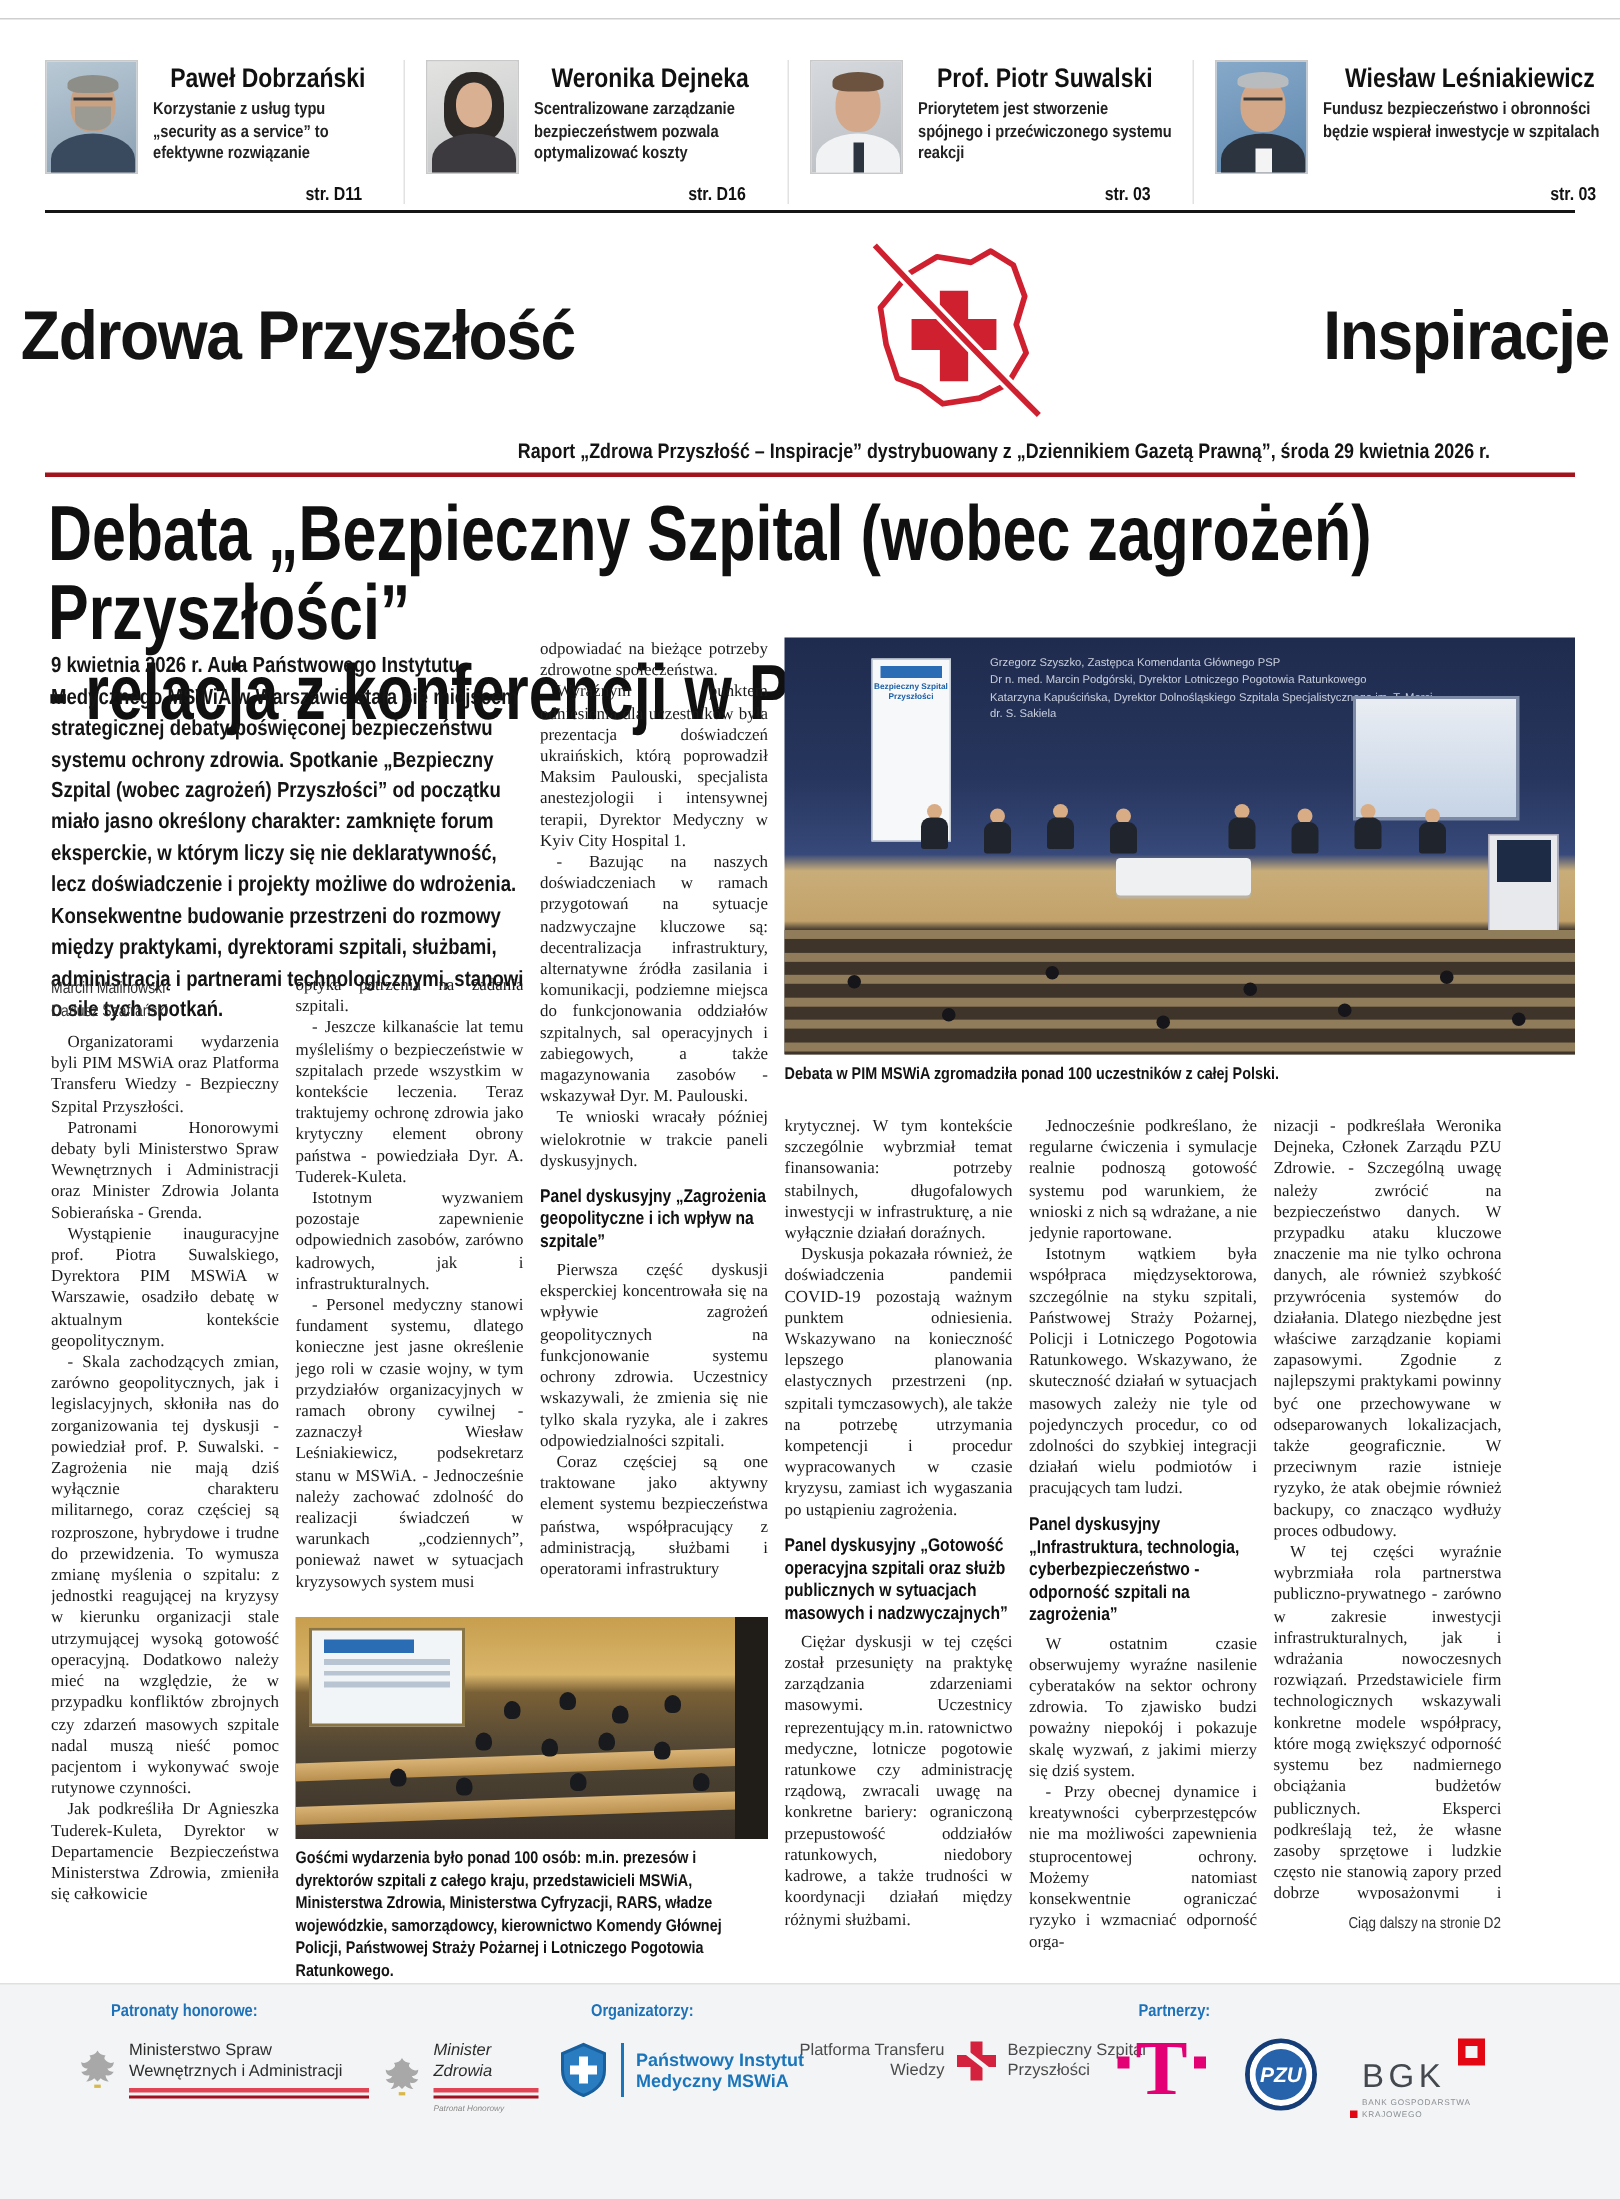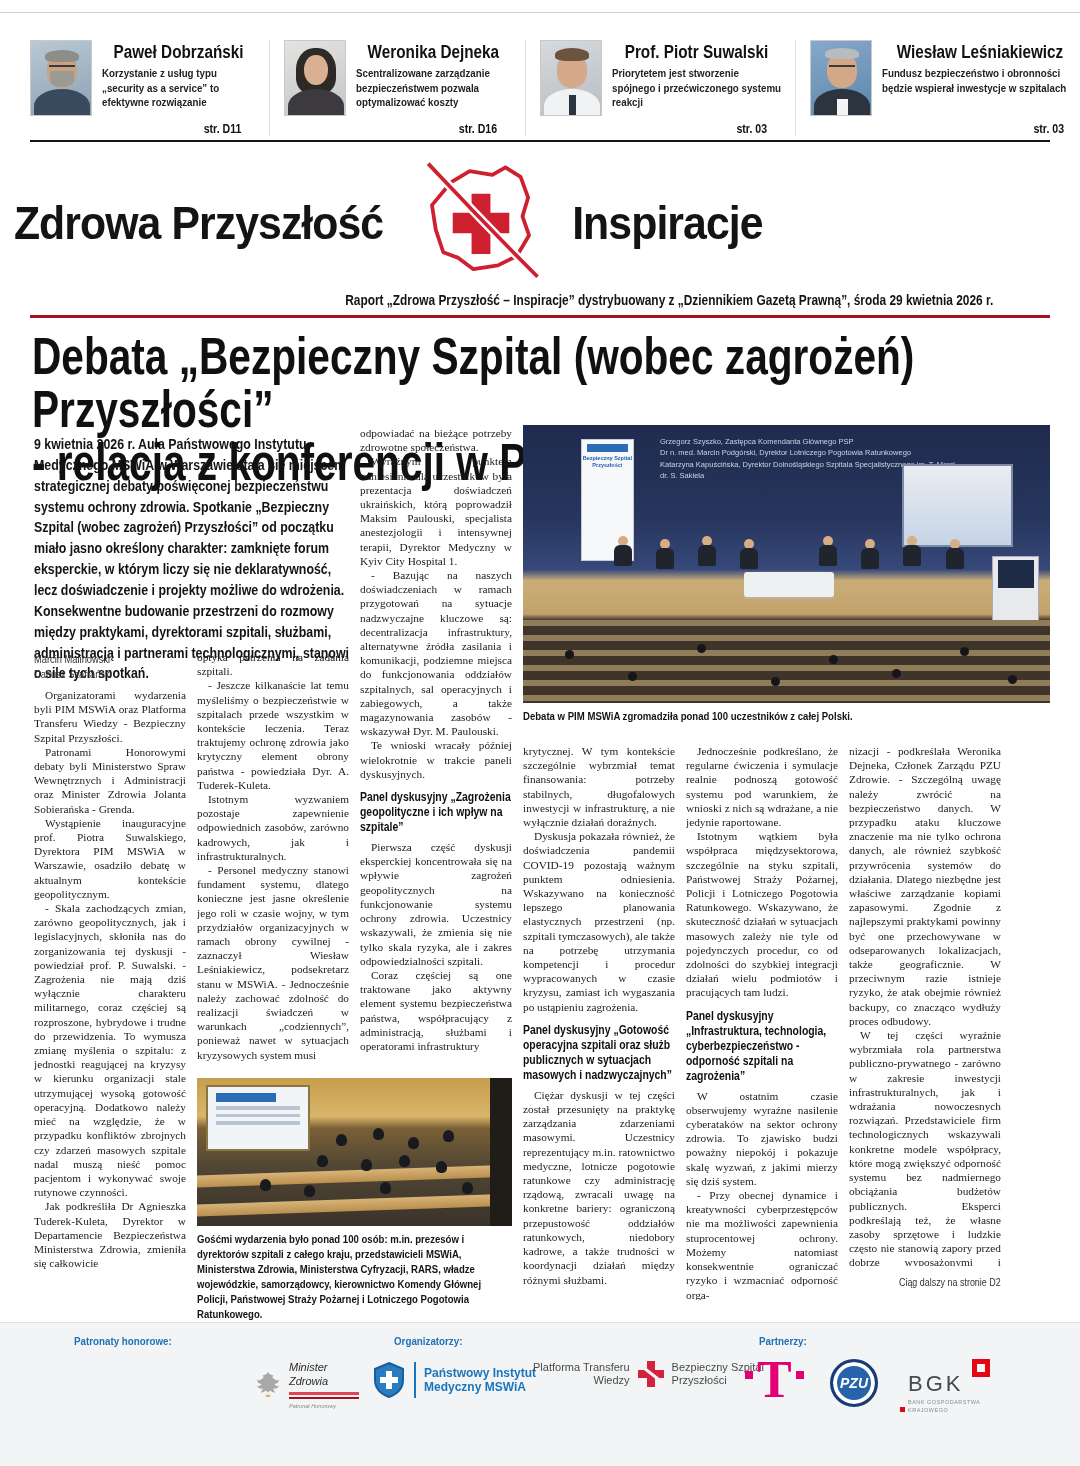--- a/index.html
+++ b/index.html
@@ -40,21 +40,21 @@
   .p4 .shirt{position:absolute;left:26px;bottom:-2px;width:11px;height:18px;background:#f4f4f4;}
   .t-name  { font-weight:bold; font-size:18px; color:#111; margin-bottom:3px; }
   .t-quote { font-weight:bold; font-size:11.5px; line-height:1.28; color:#222; }
   .t-page  { position:absolute; right:14px; bottom:0; font-weight:bold; font-size:12.5px; color:#111; }
   .teaser-text { position:relative; flex:1 1 auto; padding-top:2px; }
 
   #rule-teasers { position:absolute; left:30px; top:140px; width:1020px; height:2px; background:#151515; }
 
   
   #masthead { position:absolute; left:0; top:158px; width:100%; height:130px;
-              display:flex; align-items:center; justify-content:flex-start; gap:18px;text-decoration:underline; }
+              display:flex; align-items:center; justify-content:space-between; gap:18px;text-decoration:underline; }
   .m-title { font-weight:bold; font-size:46px; color:#141414; letter-spacing:-1px; }
   #brand-logo { width:132px; height:124px; flex:0 0 auto; }
 
   #tagline-row { position:absolute; left:30px; top:292px; width:1020px; text-align:right;
                  font-weight:bold; font-size:14px; color:#141414; }
   #rule-red { position:absolute; left:30px; top:315px; width:1020px; height:3px; background:#a3131c; }
 
   
   #headline { position:absolute; left:32px; top:330px; width:1020px;
               font-weight:bold; font-size:52px; line-height:1.02; color:#101010; }
@@ -393,20 +393,33 @@
   </div>
   <div id="caption-aud" class="caption">
       <span class="cx">Gośćmi wydarzenia było ponad 100 osób: m.in. prezesów i dyrektorów szpitali z całego kraju, przedstawicieli MSWiA, Ministerstwa Zdrowia, Ministerstwa Cyfryzacji, RARS, władze wojewódzkie, samorządowcy, kierownictwo Komendy Głównej Policji, Państwowej Straży Pożarnej i Lotniczego Pogotowia Ratunkowego.</span>
     </div>
 
   <div id="footer">
     <div class="f-label" id="lbl-honor"><span class="cxi" style="transform-origin:left center">Patronaty honorowe:</span></div>
     <div class="f-label" id="lbl-org"><span class="cxi" style="transform-origin:left center">Organizatorzy:</span></div>
     <div class="f-label" id="lbl-part"><span class="cxi" style="transform-origin:left center">Partnerzy:</span></div>
 
+    <div class="logo-group" id="grp-mswia">
+      <svg class="eagle" viewBox="0 0 24 26">
+        <path fill="#a8a8a8" d="M12 1c-1 2-3 3-5 3 1 1 1 2 0 3C5 9 3 9 2 8c0 3 2 4 4 4-1 2-3 2-4 2 1 2 3 3 5 2 0 2-1 3-2 4 2 0 4-1 5-2l2 2 2-2c1 1 3 2 5 2-1-1-2-2-2-4 2 1 4 0 5-2-1 0-3 0-4-2 2 0 4-1 4-4-1 1-3 1-5-1-1-1-1-2 0-3-2 0-4-1-5-3z"></path>
+        <rect x="10" y="22" width="4" height="2" fill="#d8b84a"></rect>
+      </svg>
+      <div>
+        <div class="gov-text"><span>Ministerstwo Spraw</span><br><span>Wewnętrznych i Administracji</span></div>
+        <div class="gov-bars" style="width:160px">
+            <div class="b1"></div>
+            <div class="b2"></div>
+          </div>
+      </div>
+    </div>
 
     <div class="logo-group" id="grp-mz">
       <svg class="eagle" viewBox="0 0 24 26">
         <path fill="#a8a8a8" d="M12 1c-1 2-3 3-5 3 1 1 1 2 0 3C5 9 3 9 2 8c0 3 2 4 4 4-1 2-3 2-4 2 1 2 3 3 5 2 0 2-1 3-2 4 2 0 4-1 5-2l2 2 2-2c1 1 3 2 5 2-1-1-2-2-2-4 2 1 4 0 5-2-1 0-3 0-4-2 2 0 4-1 4-4-1 1-3 1-5-1-1-1-1-2 0-3-2 0-4-1-5-3z"></path>
         <rect x="10" y="22" width="4" height="2" fill="#d8b84a"></rect>
       </svg>
       <div>
         <div class="gov-text"><span>Minister</span><br><span>Zdrowia</span></div>
         <div class="gov-bars" style="width:70px">
             <div class="b1"></div>

